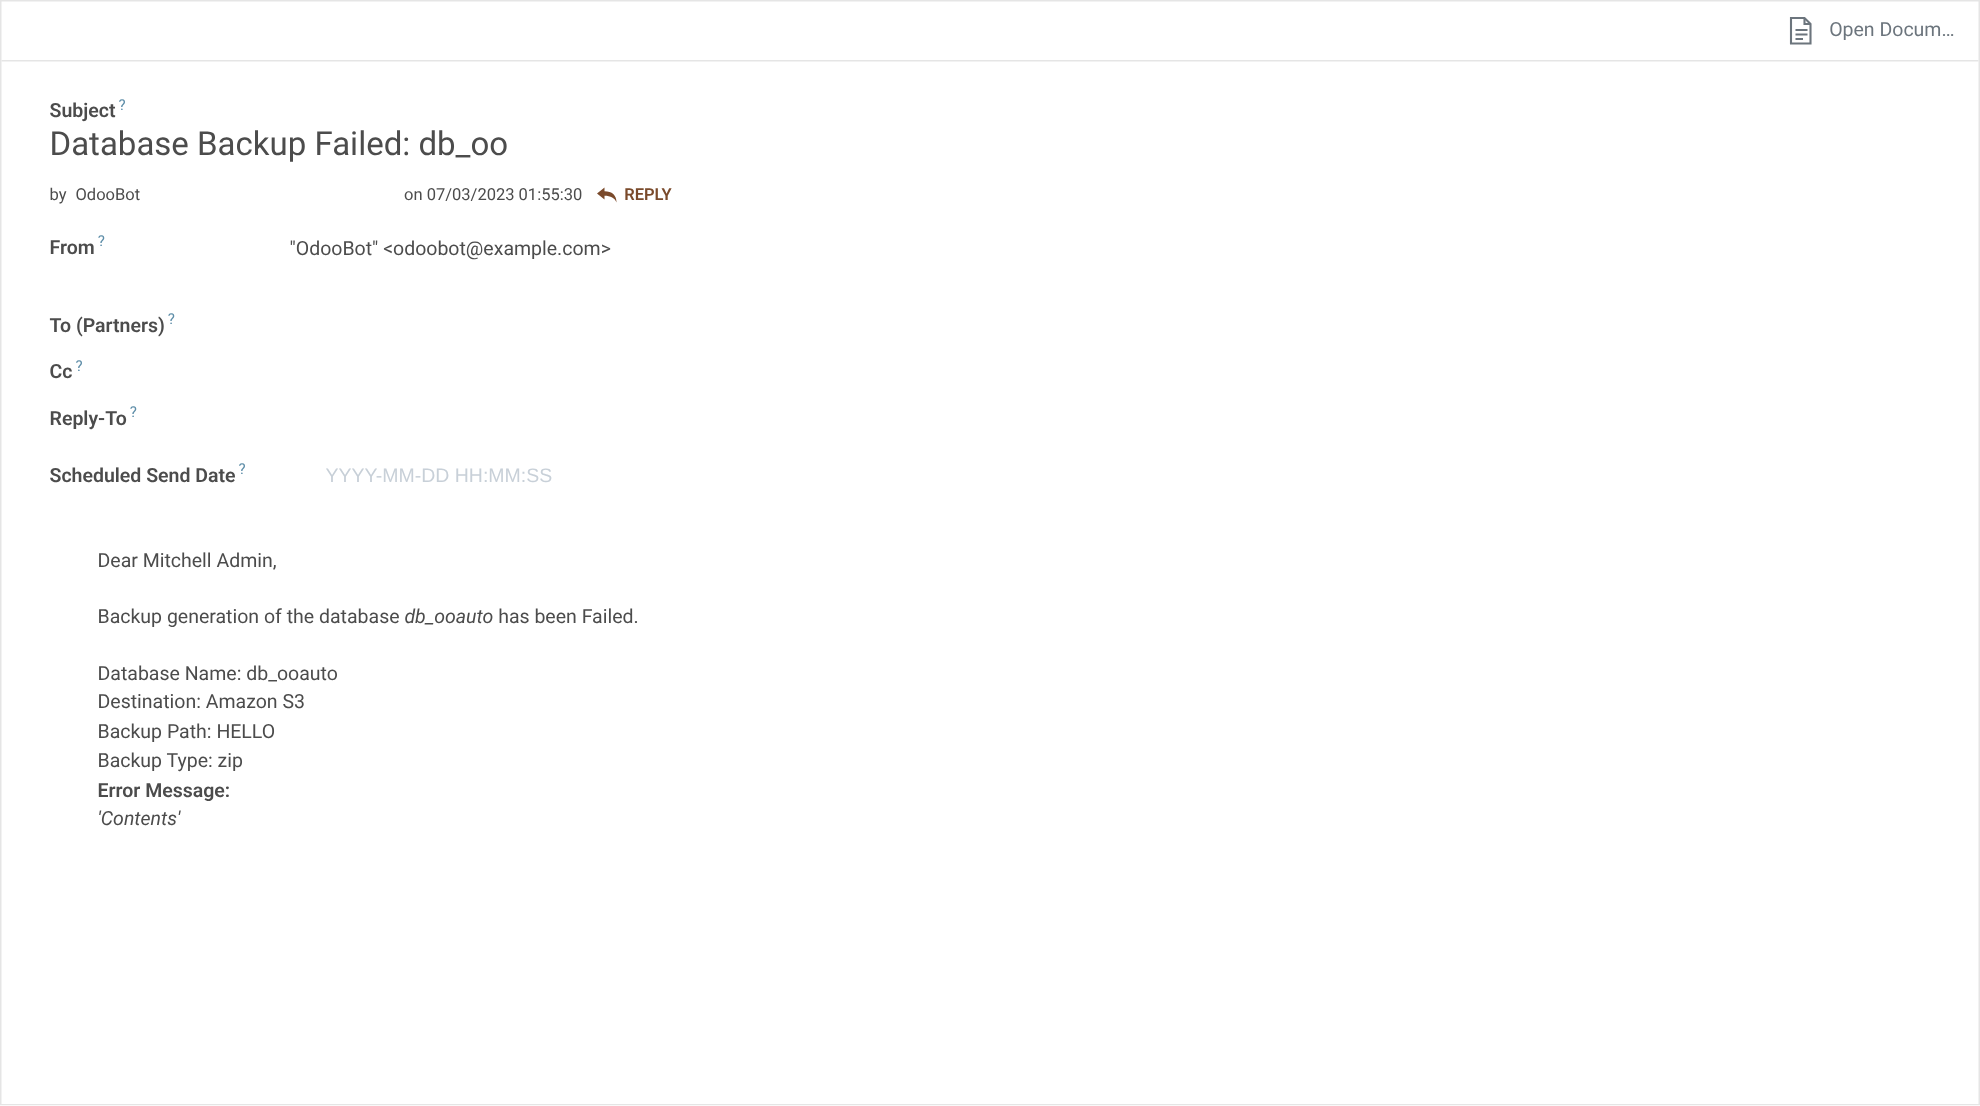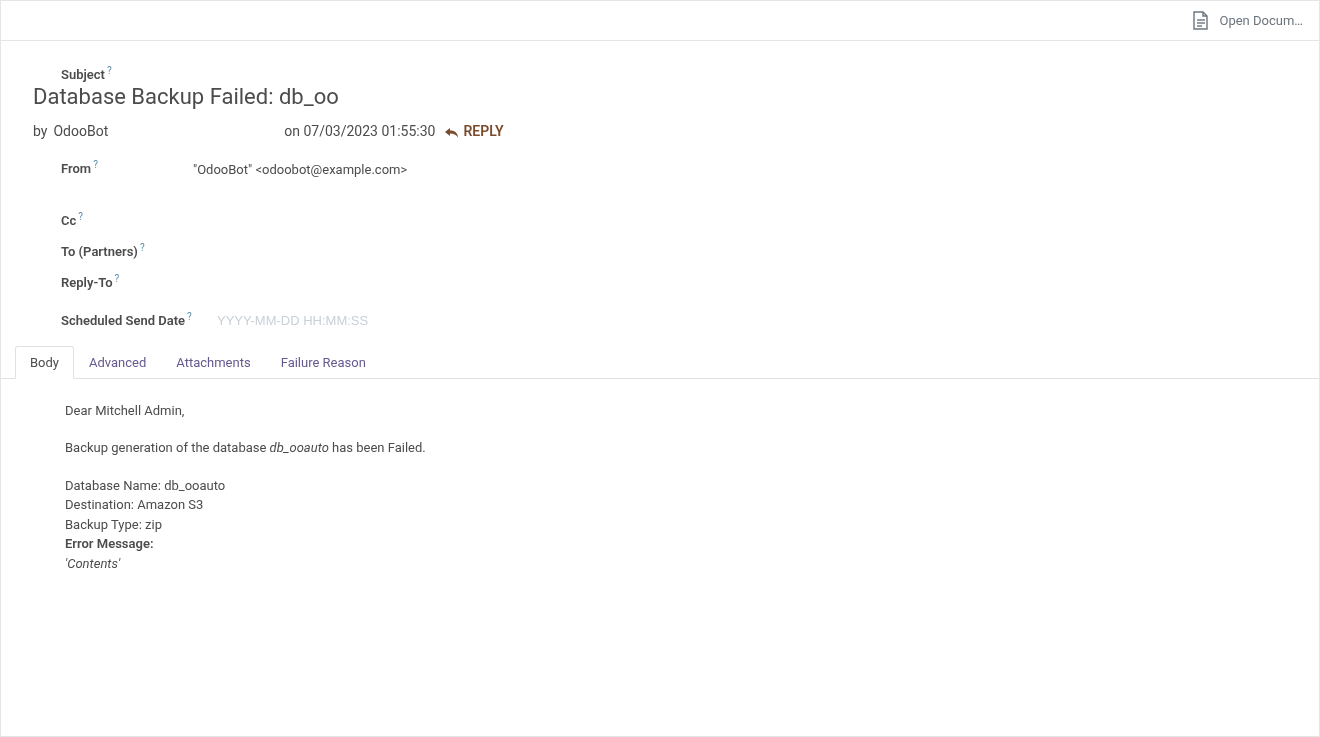--- a/index.html
+++ b/index.html
@@ -45,21 +45,20 @@
     padding: 24px 32px 0 32px;
     flex: 1;
     overflow: auto;
   }
   .label {
     font-weight: 600;
     color: #4c4c4c;
     font-size: 13px;
     position: relative;
     display: inline-block;
-    margin-left: 28px;
   }
   .label .q {
     color: #5D8DA8;
     font-weight: normal;
     font-size: 10px;
     vertical-align: super;
     margin-left: 2px;
   }
   .subject-value {
     font-size: 22px;
@@ -68,21 +67,21 @@
     font-weight: 400;
     width: 305px;
     white-space: nowrap;
     overflow: hidden;
   }
   .meta-row {
     display: flex;
     align-items: center;
     margin-top: 14px;
     margin-bottom: 20px;
-    font-size: 14px;
+    font-size: 11px;
     color: #4c4c4c;
   }
   .meta-row .by {
     margin-right: 6px;
   }
   .meta-row .author {
     margin-right: 176px;
   }
   .meta-row .on {
     margin-right: 10px;
@@ -230,60 +229,55 @@
         </span>
       </div>
       <div class="col-value">"OdooBot" &lt;odoobot@example.com&gt;</div>
     </div>
 
 
     <div class="spacer"></div>
 
     <div class="single-label-row">
       <span class="label">
+        <span>To (Partners)</span><span class="q">?</span>
+      </span>
+    </div>
+
+    <div class="single-label-row">
+      <span class="label">
         <span>Cc</span><span class="q">?</span>
-      </span>
-    </div>
-
-    <div class="single-label-row">
-      <span class="label">
-        <span>To (Partners)</span><span class="q">?</span>
       </span>
     </div>
 
     <div class="single-label-row" style="margin-bottom:20px;">
       <span class="label">
         <span>Reply-To</span><span class="q">?</span>
       </span>
     </div>
 
     <div class="sched-row">
       <div class="col-label">
         <span class="label">
           <span>Scheduled Send Date</span><span class="q">?</span>
         </span>
       </div>
       <input class="sched-input" placeholder="YYYY-MM-DD HH:MM:SS" style="">
     </div>
 
-    <div class="tabs">
-      <div class="tab active">Body</div>
-      <div class="tab">Advanced</div>
-      <div class="tab">Attachments</div>
-      <div class="tab">Failure Reason</div>
-    </div>
 
     <div class="body-content">
       <p>Dear Mitchell Admin,</p>
       <p>
         <span>Backup generation of the database </span><span class="db-italic">db_ooauto</span><span> has been Failed.</span>
       </p>
       <div class="info-block">
         <div class="info-line"><span>Database Name: </span><span>db_ooauto</span></div>
         <div class="info-line"><span>Destination: </span><span>Amazon S3</span></div>
+        <div class="info-line"><span>Backup Path: </span><span>HELLO</span></div>
         <div class="info-line"><span>Backup Type: </span><span>zip</span></div>
       </div>
       <div>
         <div class="err-label">Error Message:</div>
         <div class="err-msg">'Contents'</div>
       </div>
     </div>
 
   </div>
 </div>

